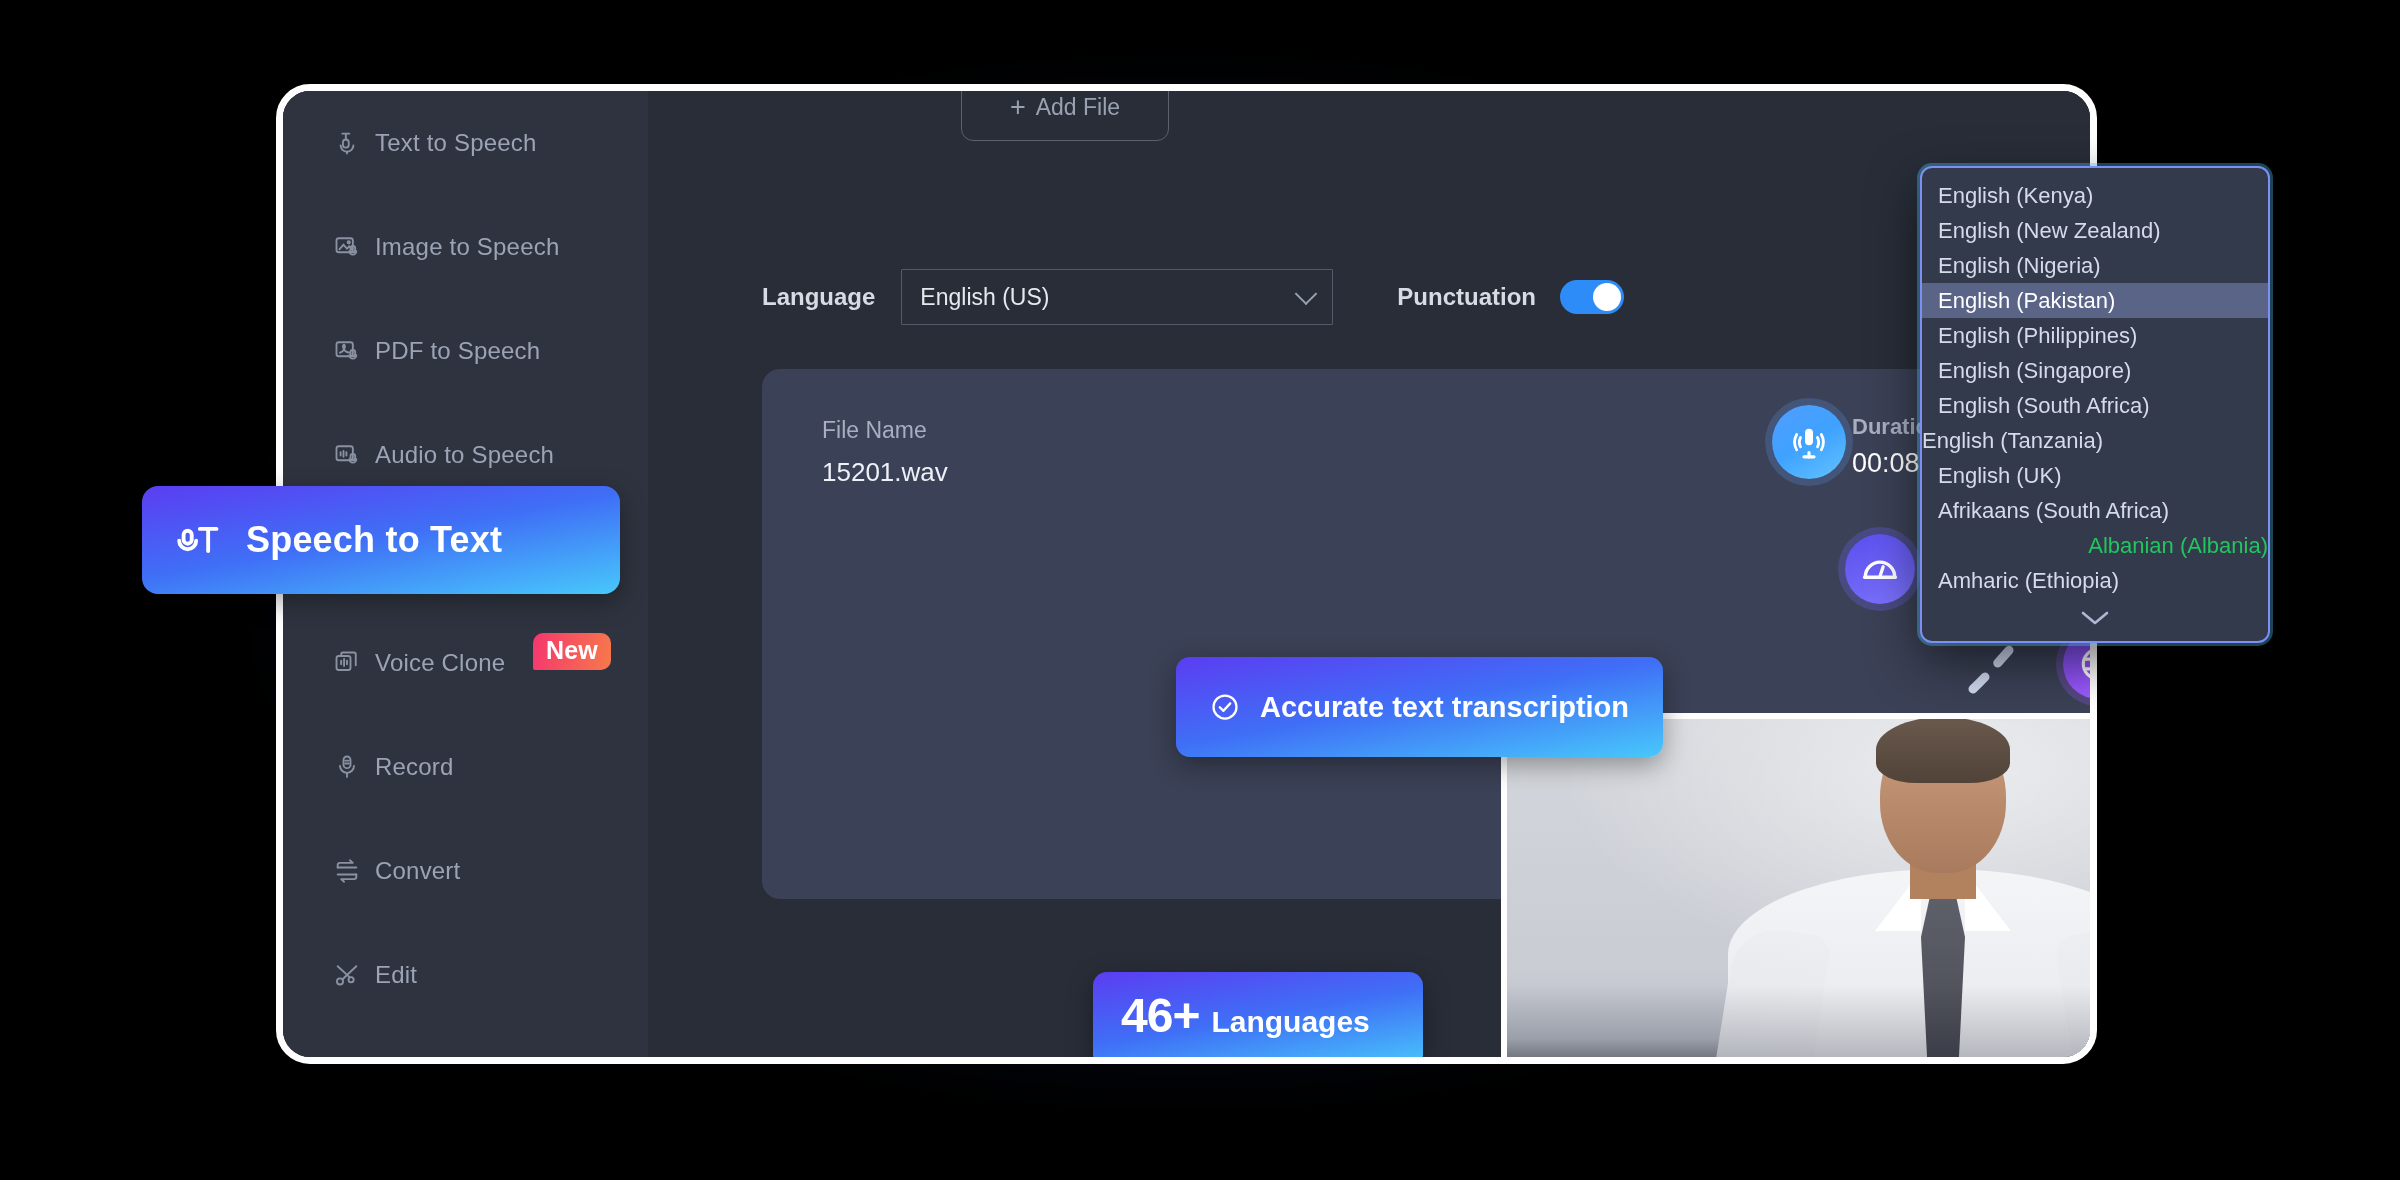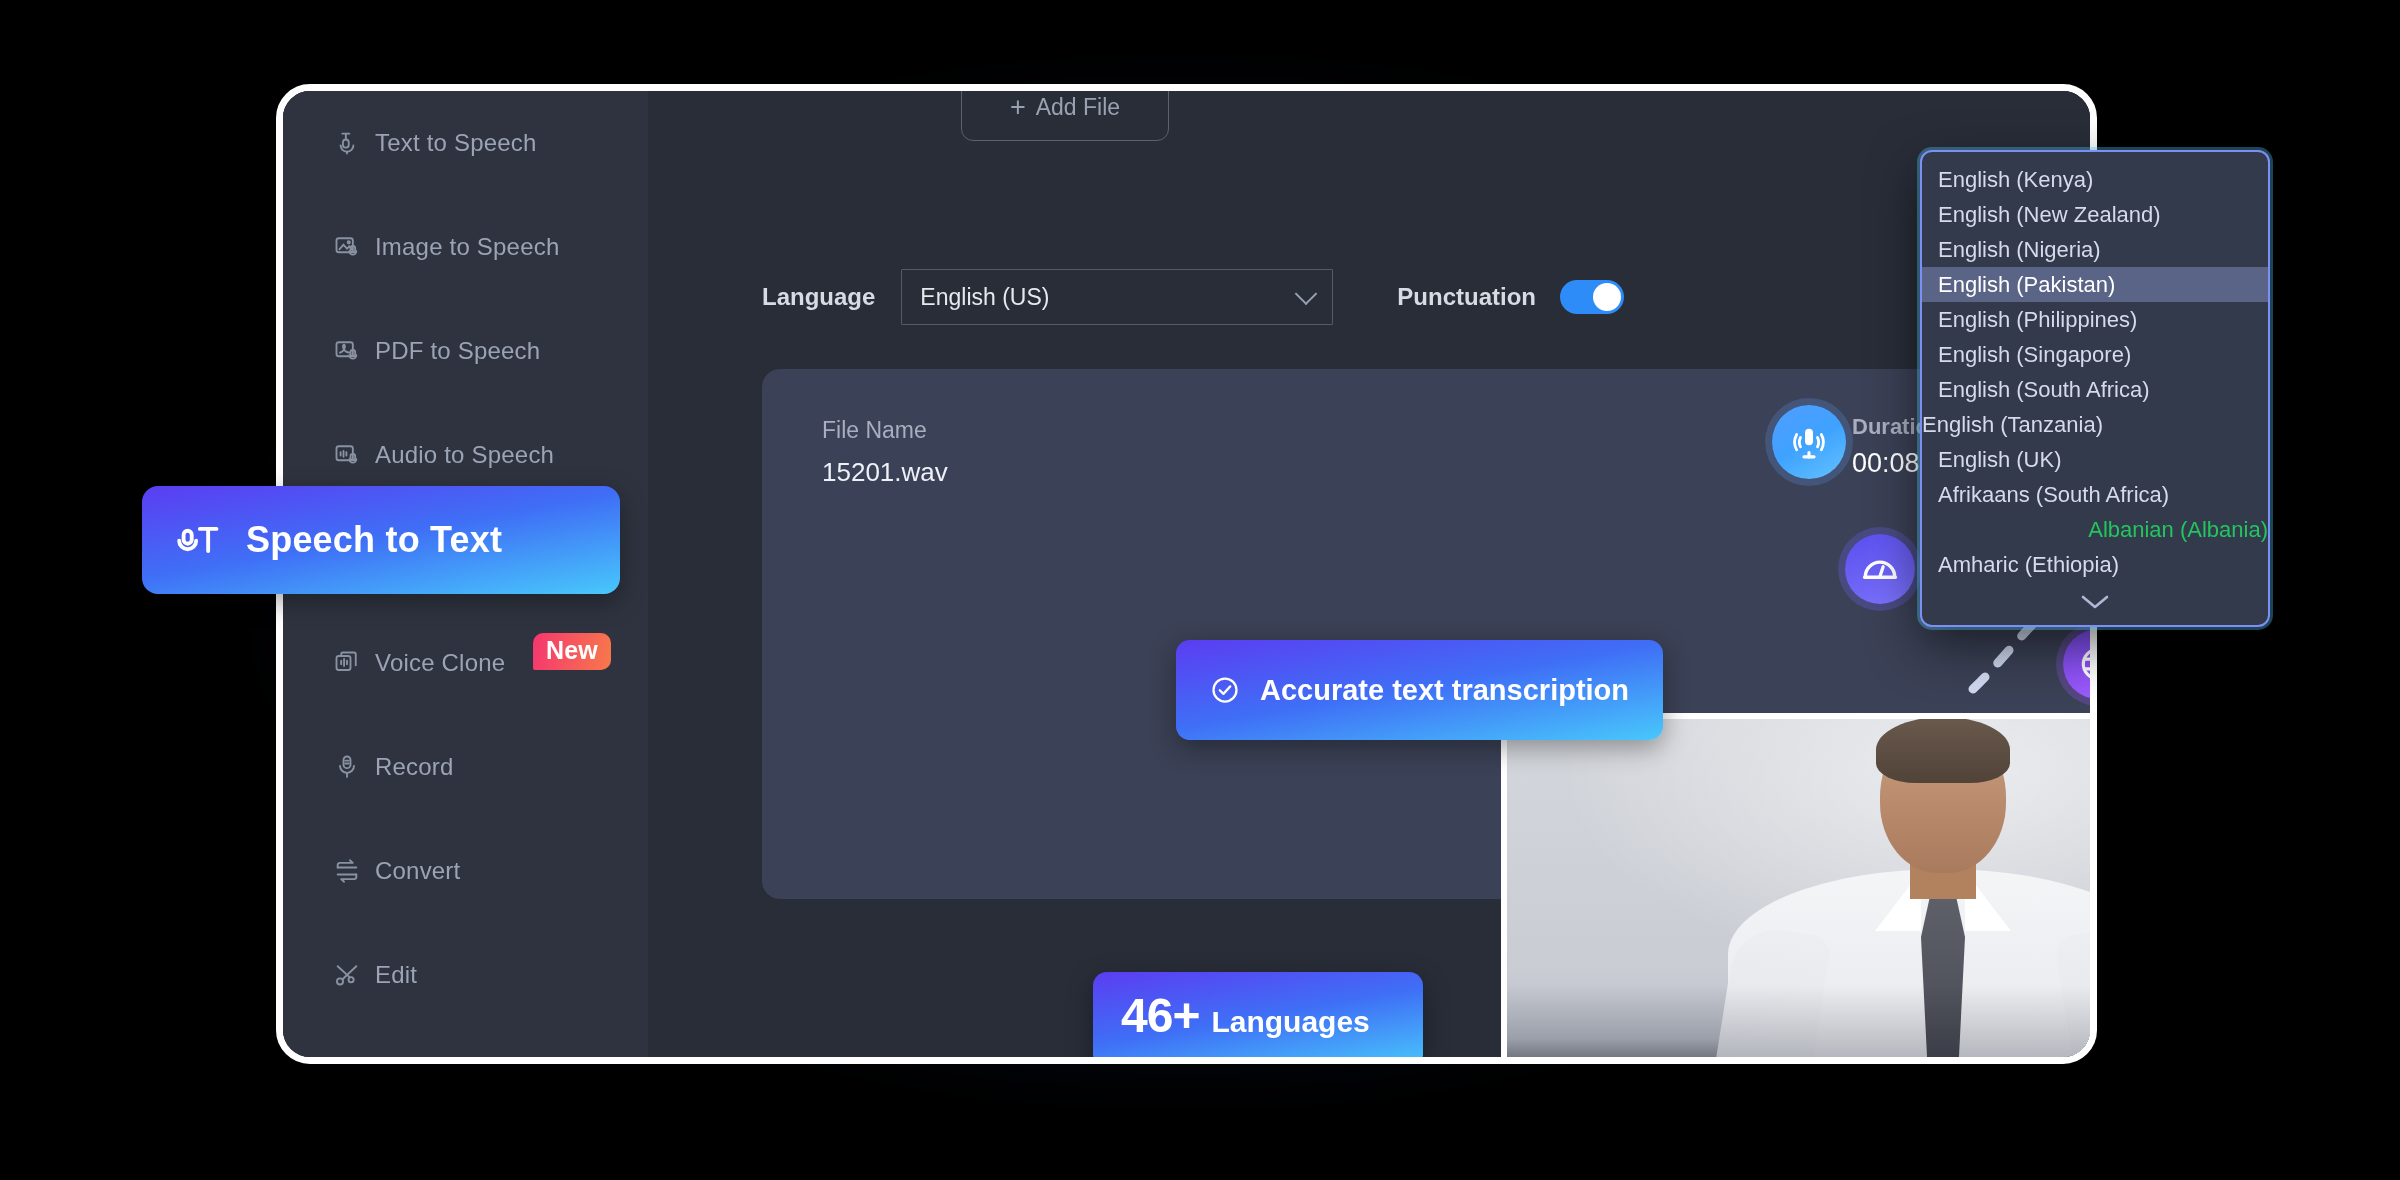--- a/index.html
+++ b/index.html
@@ -137,21 +137,21 @@
 
   
   .pill {
     position:absolute; border-radius: 14px; color:#fff;
     display:flex; align-items:center;
     background: linear-gradient(170deg,#5b3df2 0%,#3f6ff6 48%,#48c8fb 100%);
     box-shadow: 0 8px 26px rgba(0,0,0,.35);
     z-index: 50;
   }
   .pill-transcribe {
-    left: 893px; top: 549px; width: 487px; height: 100px;
+    left: 893px; top: 566px; width: 487px; height: 100px;
     padding-left: 34px; gap: 20px; font-size: 29px; font-weight: 600;
   }
   .pill-transcribe .check {
     width: 30px; height: 30px; flex:0 0 30px;
   }
   .pill-langs {
     left: 810px; top: 881px; width: 330px; height: 96px;
     padding-left: 28px; gap: 12px; align-items: baseline;
     padding-top: 16px;
   }
@@ -459,21 +459,21 @@
     <span class="stt-ico">
       <svg width="48" height="48" viewBox="0 0 26 26" fill="none" stroke="#fff" stroke-width="2.1" stroke-linecap="round">
         <rect x="5.2" y="8" width="4.4" height="7" rx="2.2"></rect>
         <path d="M2.8 13.4a4.6 4.6 0 0 0 9.2 0"></path>
         <path d="M14 7h9M18.5 7v12"></path>
       </svg>
     </span>
     <span class="stt-label">Speech to Text</span>
   </div>
 
-  <div id="dropdown" style="position:absolute; left:1920px; top:150px; width:350px; height:477px;
+  <div id="dropdown" style="position:absolute; left:1920px; top:166px; width:350px; height:477px;
               background:#333a4c; border:2px solid #7d8ff5; border-radius:12px;
               box-shadow:0 0 0 3px rgba(80,200,250,.35), 0 18px 50px rgba(0,0,0,.55);
               padding:10px 0 0 0; z-index:120; overflow:hidden;">
     <div id="dd-list">
         <div style="height: 35px; line-height: 35px; padding-left: 16px; font-size: 22px; color: rgb(214, 219, 234); white-space: nowrap;">English (Kenya)</div>
         <div style="height: 35px; line-height: 35px; padding-left: 16px; font-size: 22px; color: rgb(214, 219, 234); white-space: nowrap;">English (New Zealand)</div>
         <div style="height: 35px; line-height: 35px; padding-left: 16px; font-size: 22px; color: rgb(214, 219, 234); white-space: nowrap;">English (Nigeria)</div>
         <div style="height: 35px; line-height: 35px; padding-left: 16px; font-size: 22px; color: rgb(255, 255, 255); white-space: nowrap; background: rgb(90, 100, 134);">English (Pakistan)</div>
         <div style="height: 35px; line-height: 35px; padding-left: 16px; font-size: 22px; color: rgb(214, 219, 234); white-space: nowrap;">English (Philippines)</div>
         <div style="height: 35px; line-height: 35px; padding-left: 16px; font-size: 22px; color: rgb(214, 219, 234); white-space: nowrap;">English (Singapore)</div>

